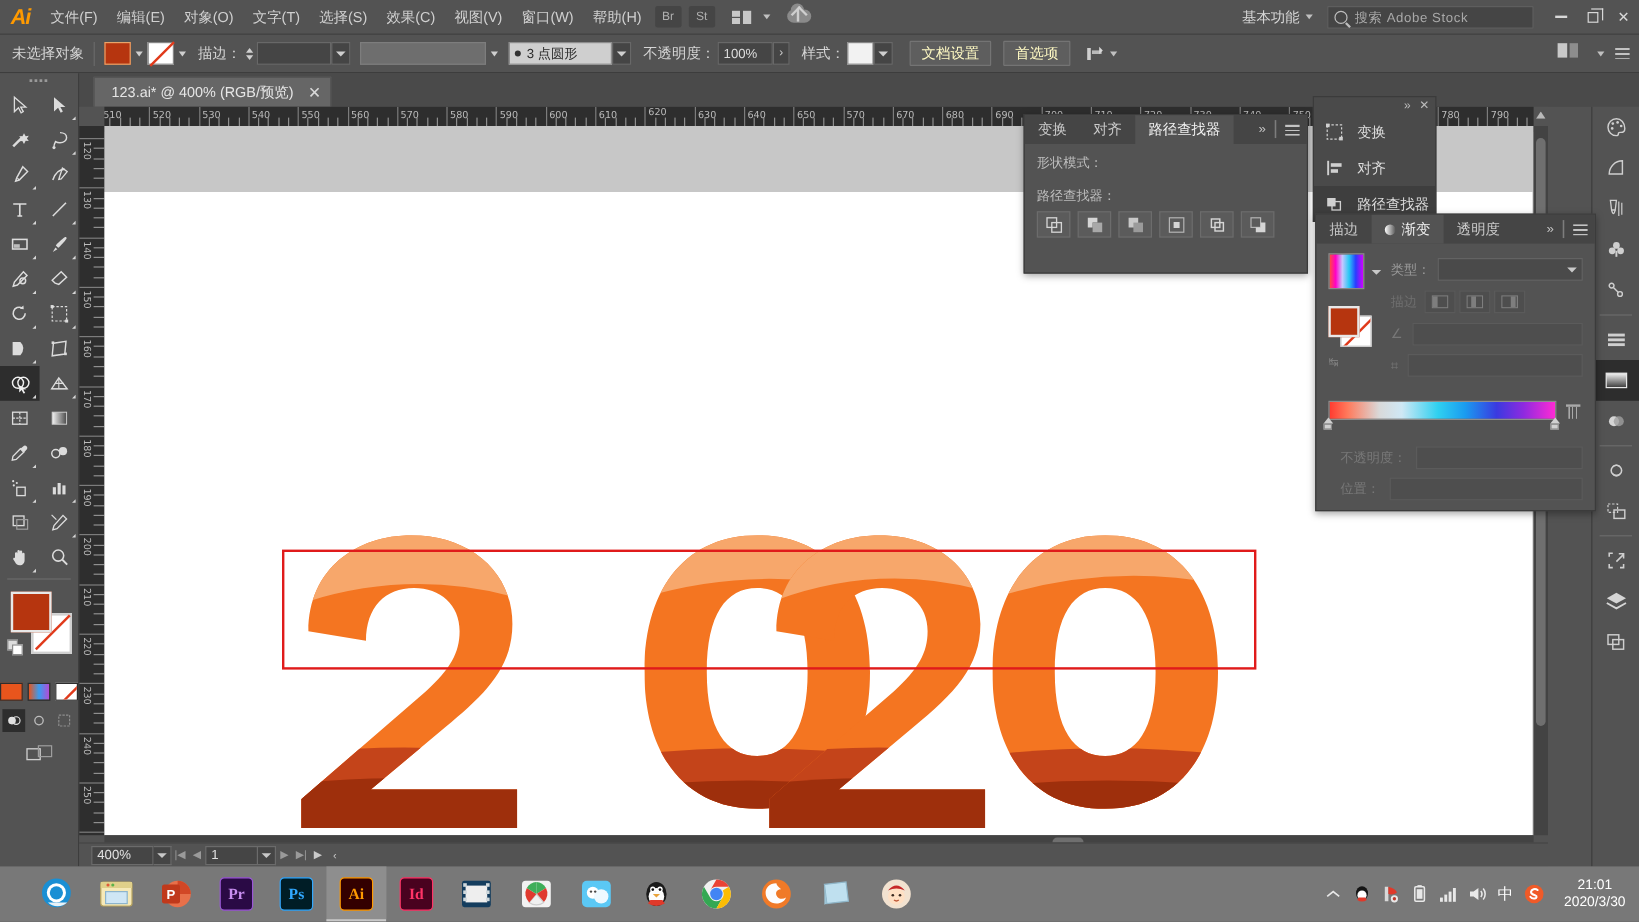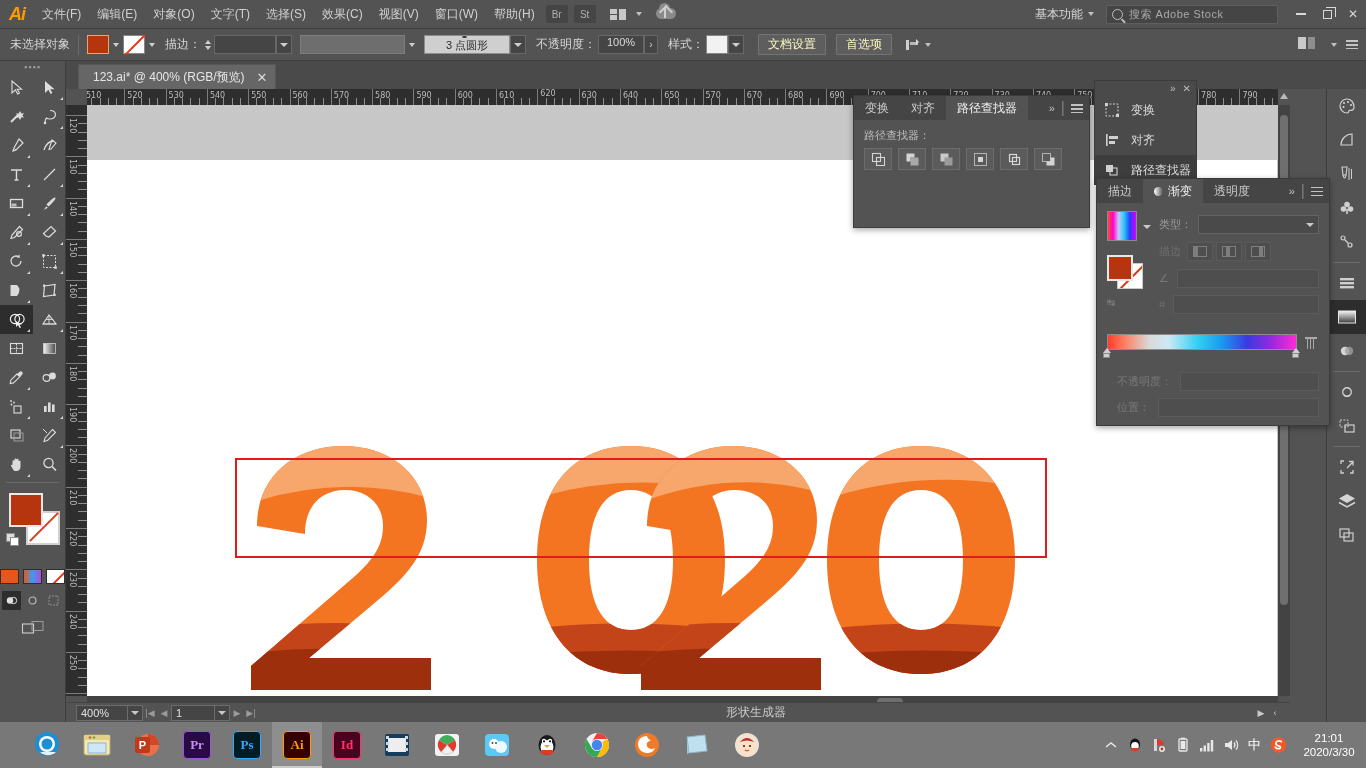--- a/index.html
+++ b/index.html
@@ -88,21 +88,21 @@
   .none-swatch { position: relative; background: #fff; }
   .none-swatch:after {
     content:""; position:absolute; left:-3px; top:8px; width:28px; height:1.6px; background:#e03a1b; transform: rotate(-45deg);
   }
   .stepper { display: flex; flex-direction: column; justify-content: center; margin-left: 4px;}
   .stepper i { width:0;height:0;border-left:3px solid transparent;border-right:3px solid transparent; }
   .stepper .up { border-bottom: 4px solid #d0d0d0; margin-bottom: 2px;}
   .stepper .dn { border-top: 4px solid #d0d0d0; }
   .field {
     background: #454545; border: 1px solid #686868; height: 19px; color: #dcdcdc;
-    font-size: 11px; display: flex; align-items: center; padding: 0 4px; flex-direction: column;
+    font-size: 11px; display: flex; align-items: center; padding: 0 4px;
   }
   .field.light { background:#cfcfcf; color:#2a2a2a; border-color:#8d8d8d;}
   .dd-btn {
     background: #454545; border: 1px solid #686868; height: 19px; display: flex;
     align-items: center; justify-content: center; width: 16px;
   }
   .dd-btn i { width:0;height:0;border-left:4px solid transparent;border-right:4px solid transparent;border-top:4px solid #cfcfcf;}
   .profile-box { background:#6e6e6e; border:1px solid #7d7d7d; width:105px; height:19px;}
   .btn-gray {
     background: #5e5e5e; border: 1px solid #747474; color: #fef9c3; font-size: 12px;
@@ -978,23 +978,20 @@
         <i></i>
       </div>
     <div class="nav-btn">|◀</div>
     <div class="nav-btn">◀</div>
     <div class="page-field">1</div>
     <div class="st-caret">
         <i></i>
       </div>
     <div class="nav-btn">▶</div>
     <div class="nav-btn">▶|</div>
-    <div style="flex:1;display:flex;align-items:center;justify-content:center">
-      <span class="st-text">形状生成器</span>
-    </div>
     <div class="nav-btn" style="color:#c9c9c9">▶</div>
     <div class="nav-btn" style="margin-right:8px;color:#c9c9c9">‹</div>
   </div>
 
   <div class="right-dock">
     <div class="rd-item">
       <svg width="18" height="18" viewBox="0 0 18 18">
           <path d="M9 2a7 7 0 1 0 0 14c1 0 1.6-.6 1.6-1.3 0-1.6 1-1.4 2.2-1.4 2 0 3.2-1.2 3.2-3.3C16 5.3 12.9 2 9 2z" fill="none" stroke="#cfcfcf" stroke-width="1.2"></path>
           <circle cx="6" cy="6" r="1.1" fill="#cfcfcf"></circle>
           <circle cx="10" cy="5" r="1.1" fill="#cfcfcf"></circle>
@@ -1092,20 +1089,21 @@
     <div class="panel-tabs">
       <div class="ptab">变换</div>
       <div class="ptab">对齐</div>
       <div class="ptab active">路径查找器</div>
       <div class="ptabs-right">
         <span class="chev2">»</span>
         <span style="color:#7d7d7d">|</span>
         <span class="hamb"></span>
       </div>
     </div>
+    <div class="ptitle">形状模式：</div>
     <div class="ptitle">路径查找器：</div>
     <div class="pf-row">
       <div class="pf-btn">
         <svg width="15" height="15" viewBox="0 0 15 15">
             <rect x="1.5" y="1.5" width="8" height="8" fill="none" stroke="#d5d5d5" stroke-width="1.1"></rect>
             <rect x="5.5" y="5.5" width="8" height="8" fill="none" stroke="#d5d5d5" stroke-width="1.1"></rect>
           </svg>
       </div>
       <div class="pf-btn">
         <svg width="15" height="15" viewBox="0 0 15 15">

